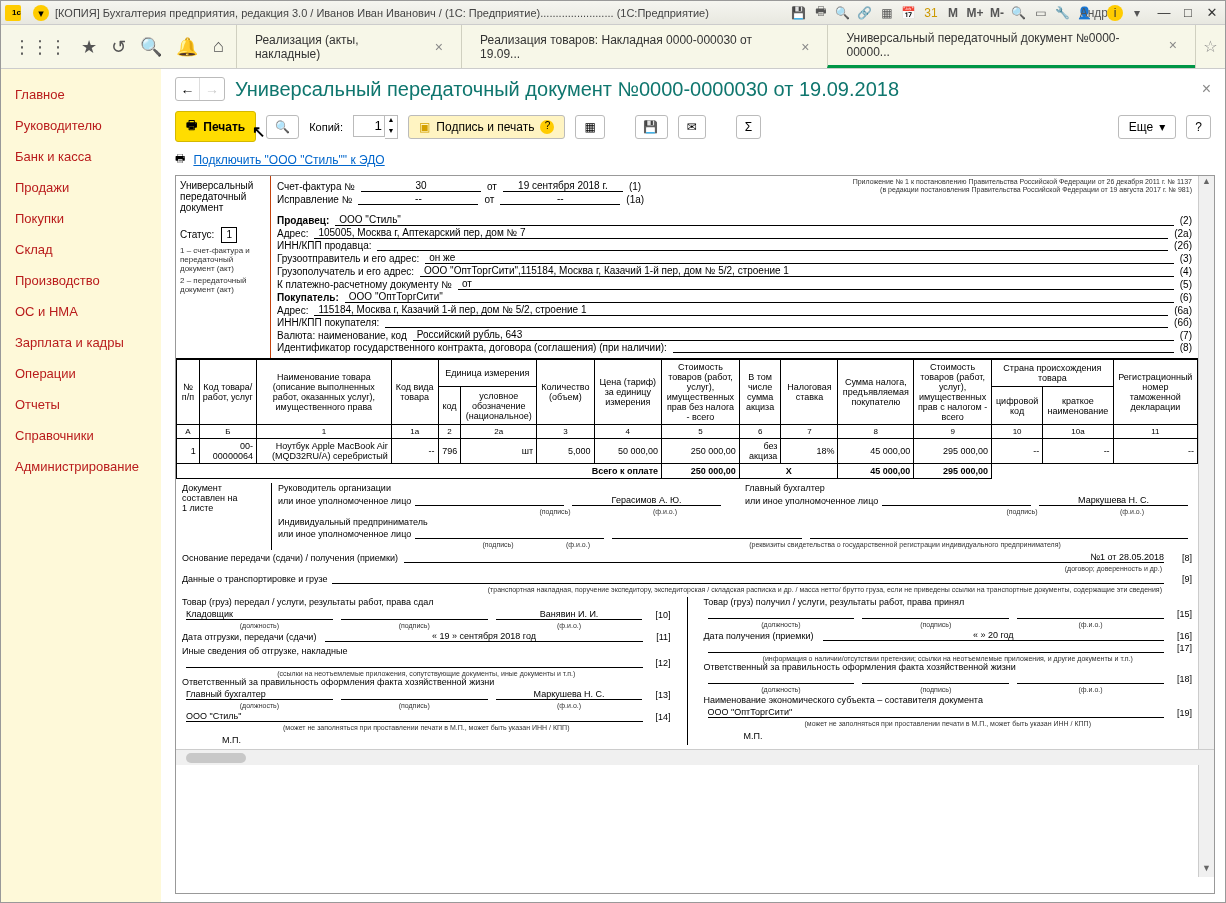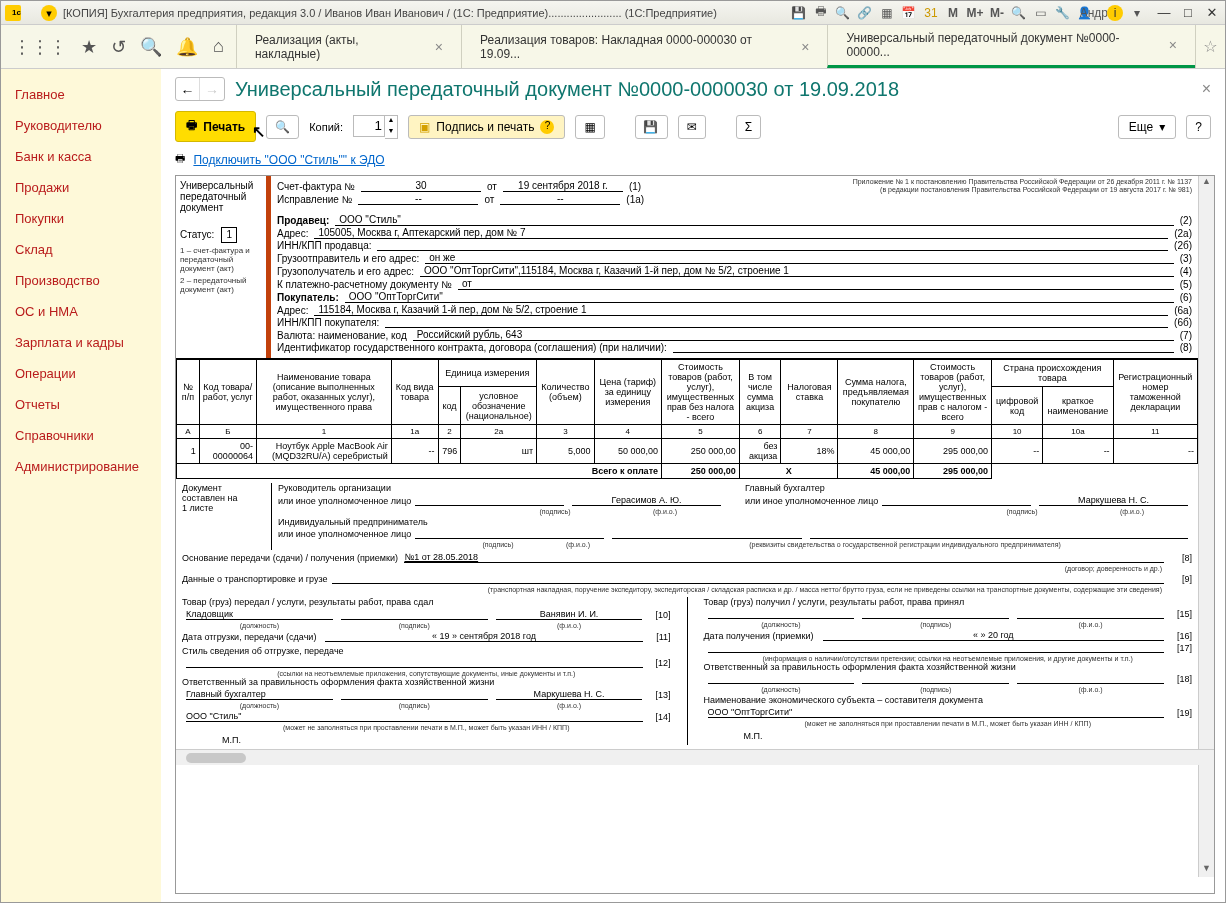--- a/index.html
+++ b/index.html
@@ -1,19 +1,19 @@
 <!DOCTYPE html>
 <html><head>
 <meta charset="utf-8">
 <style>
   * { box-sizing: border-box; margin: 0; padding: 0; }
   body { font-family: Arial, sans-serif; font-size: 11px; background: #fff; color: #000; width: 1226px; height: 903px; overflow: hidden; border: 1px solid #999; }
   
   .titlebar { height: 24px; background: linear-gradient(#f5f5f0,#e8e8e0); display: flex; align-items: center; padding: 0 4px; border-bottom: 1px solid #ccc; }
-  .titlebar .icon1c { width:16px; height:16px; background:#ffcc00; border-radius:2px; font-size:8px; text-align:right; line-height:16px; font-weight:bold; margin-right:20px;}
+  .titlebar .icon1c { width:16px; height:16px; background:#ffcc00; border-radius:2px; font-size:8px; text-align:right; line-height:16px; font-weight:bold; margin-right:12px;}
   .titlebar .arrow { width:16px; height:16px; background:#ffcc00; border-radius:50%; text-align:center; line-height:16px; margin-right:6px;}
   .titlebar .title { flex:1; font-size:11px; color:#444; white-space:nowrap; overflow:hidden; text-overflow:ellipsis;}
   .titlebar .tbicons { display:flex; gap:6px; align-items:center;}
   .titlebar .tbicons span { width:16px; height:16px; display:inline-flex; align-items:center; justify-content:center; font-size:12px; color:#555; cursor:pointer;}
   .titlebar .user { color:#2a6496; margin-left:8px; font-size:11px;}
   .titlebar .winbtns span { width:18px; text-align:center; font-size:13px; color:#333; cursor:pointer;}
   .m-letter { font-weight:bold; color:#8b5a00; font-size:13px;}
   
   .subbar { height:44px; background:#f7f7e8; border-bottom:1px solid #ccc; display:flex; align-items:center;}
   .subbar .quick { display:flex; gap:14px; padding:0 12px; align-items:center;}
@@ -45,21 +45,21 @@
   .spinner { display:flex; flex-direction:column; border:1px solid #bbb; border-left:none;}
   .spinner span { font-size:7px; height:11px; width:12px; text-align:center; cursor:pointer;}
   .toolbar-spacer { flex:1;}
   .link-row { padding:0 14px 6px; display:flex; align-items:center; gap:8px;}
   .link-row a { color:#0066cc; text-decoration:underline; font-size:12px;}
   
   .doc { flex:1; margin:0 10px 10px 14px; border:1px solid #999; overflow:auto; background:#fff; position:relative;}
   .doc-inner { padding:0; font-size:10px;}
   
   .doc-header { display:flex; border-bottom:1px solid #000;}
-  .doc-left-h { width:95px; padding:4px; border-right:5px solid #c2410c; font-size:10px;}
+  .doc-left-h { width:95px; padding:4px; border-right:1px solid #c2410c; font-size:10px;}
   .status-box { border:1px solid #000; width:16px; height:16px; display:inline-block; text-align:center; line-height:14px; margin-left:4px;}
   .doc-left-h .fn { font-size:8px; color:#333; margin-top:4px; line-height:1.1;}
   .doc-right-h { flex:1; padding:4px 6px; position:relative;}
   .appnote { position:absolute; right:6px; top:2px; font-size:7px; text-align:right; color:#333; line-height:1.1;}
   .field-row { display:flex; align-items:flex-end; margin-bottom:1px; font-size:10px;}
   .field-row .lbl { white-space:nowrap; padding-right:6px;}
   .field-row .val { border-bottom:1px solid #000; flex:0 0 auto; padding:0 4px; min-width:40px; text-align:center;}
   .field-row .valw { border-bottom:1px solid #000; flex:1; padding:0 4px;}
   .field-row .paren { margin-left:6px;}
   .field-row .bold { font-weight:bold;}
@@ -420,21 +420,21 @@
                 </div>
               <div class="sig-row">
                   <span style="flex:0 0 180px"></span>
                   <span class="tiny" style="width:80px">(подпись)</span>
                   <span class="tiny" style="width:80px">(ф.и.о.)</span>
                   <span class="tiny" style="flex:2">(реквизиты свидетельства о государственной регистрации индивидуального предпринимателя)</span>
                 </div>
             </div>
           </div>
 
-          <div class="sig-row" style=""><span>Основание передачи (сдачи) / получения (приемки)</span>&nbsp;<span class="line" style="text-align:left;text-decoration:underline">№1 от 28.05.2018</span><span class="bracket">[8]</span></div>
+          <div class="sig-row" style=""><span>Основание передачи (сдачи) / получения (приемки)</span>&nbsp;<span class="line" style="text-align:right;">№1 от 28.05.2018</span><span class="bracket">[8]</span></div>
           <div class="tiny" style="text-align:right;padding-right:30px">(договор; доверенность и др.)</div>
           <div class="sig-row">
               <span>Данные о транспортировке и грузе</span>
               <span class="line"></span>
               <span class="bracket">[9]</span>
             </div>
           <div class="tiny" style="text-align:right;padding-right:30px">(транспортная накладная, поручение экспедитору, экспедиторская / складская расписка и др. / масса нетто/ брутто груза, если не приведены ссылки на транспортные документы, содержащие эти сведения)</div>
 
           <div style="display:flex;margin-top:4px">
             <div style="flex:1;padding-right:8px">
@@ -446,21 +446,21 @@
                   <span class="bracket">[10]</span>
                 </div>
               <div class="sig-row">
                   <span class="tiny" style="flex:1">(должность)</span>
                   <span class="tiny" style="flex:1">(подпись)</span>
                   <span class="tiny" style="flex:1">(ф.и.о.)</span>
                   <span style="width:24px"></span>
                 </div>
               <div class="sig-row"><span>Дата отгрузки, передачи (сдачи)</span>&nbsp;&nbsp;<span class="line">« 19 »   сентября   2018   год</span><span class="bracket">[11]</span></div>
               <div class="sig-row" style="margin-top:4px">
-                  <span>Стиль сведения об отгрузке, передаче</span>
+                  <span>Иные сведения об отгрузке, накладные</span>
                 </div>
               <div class="sig-row">
                   <span class="line"></span>
                   <span class="bracket">[12]</span>
                 </div>
               <div class="tiny">(ссылки на неотъемлемые приложения, сопутствующие документы, иные документы и т.п.)</div>
               <div>Ответственный за правильность оформления факта хозяйственной жизни</div>
               <div class="sig-row">
                   <span class="line" style="text-align:left">Главный бухгалтер</span>
                   <span class="line"></span>

